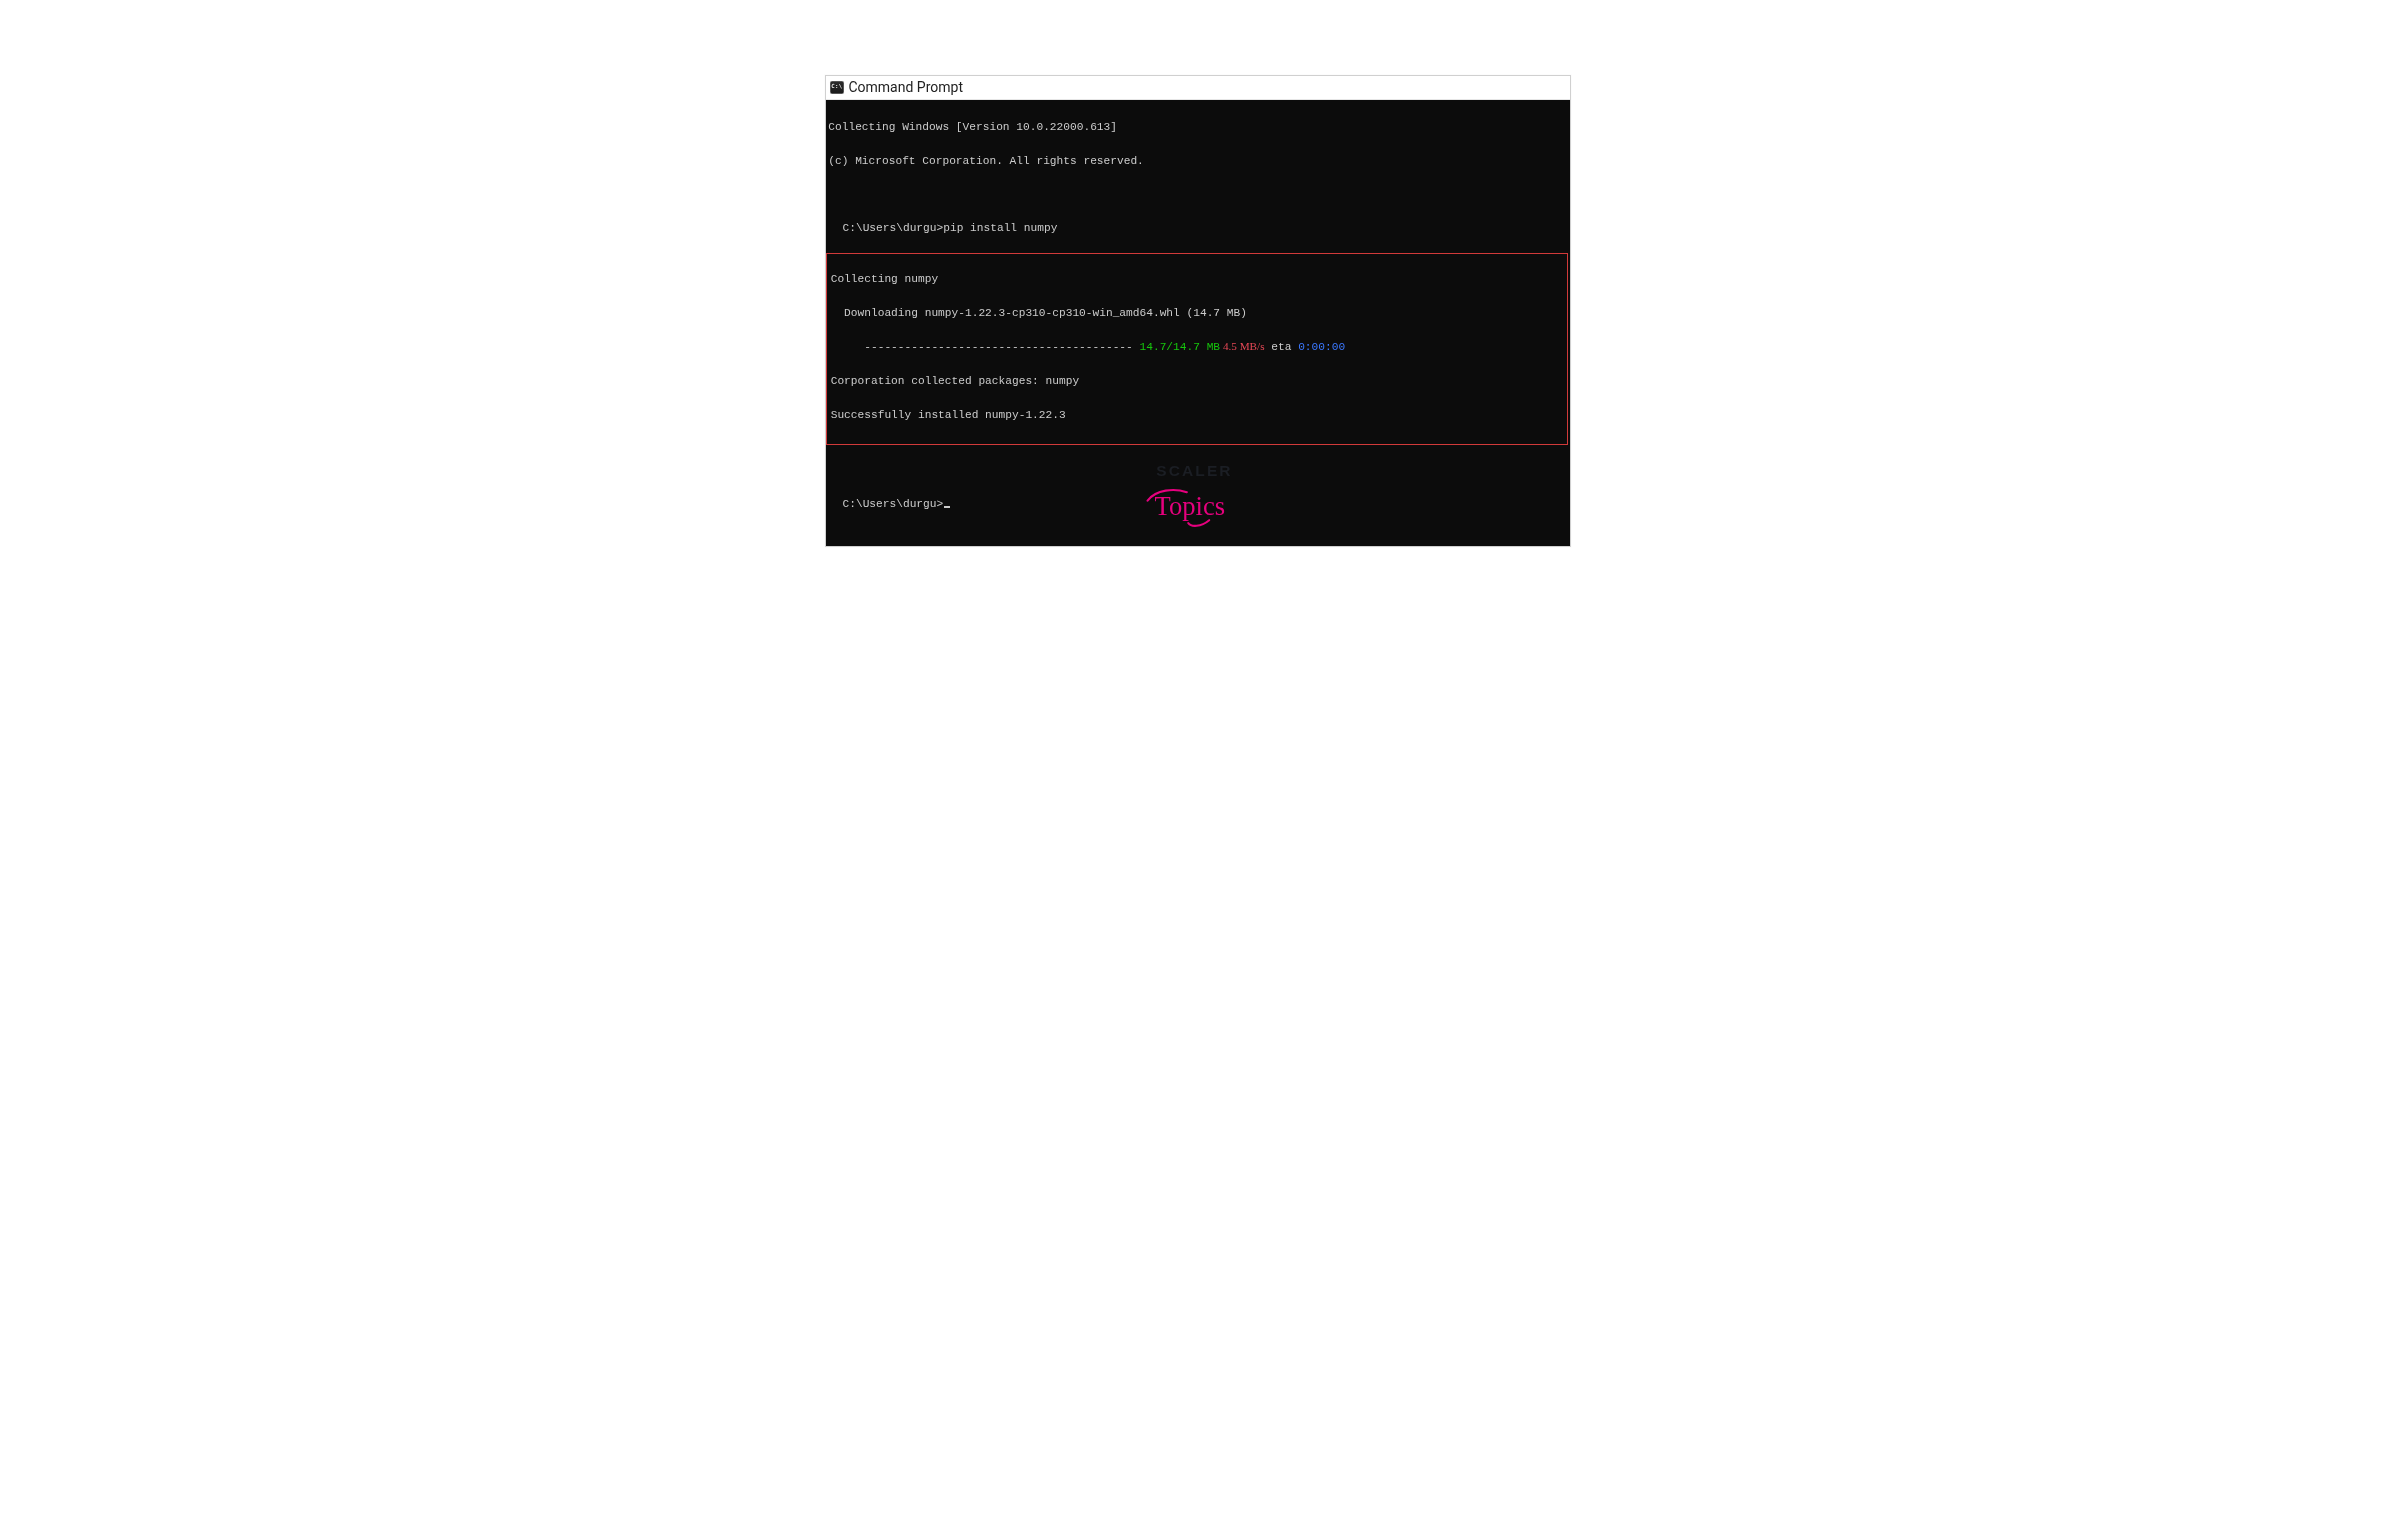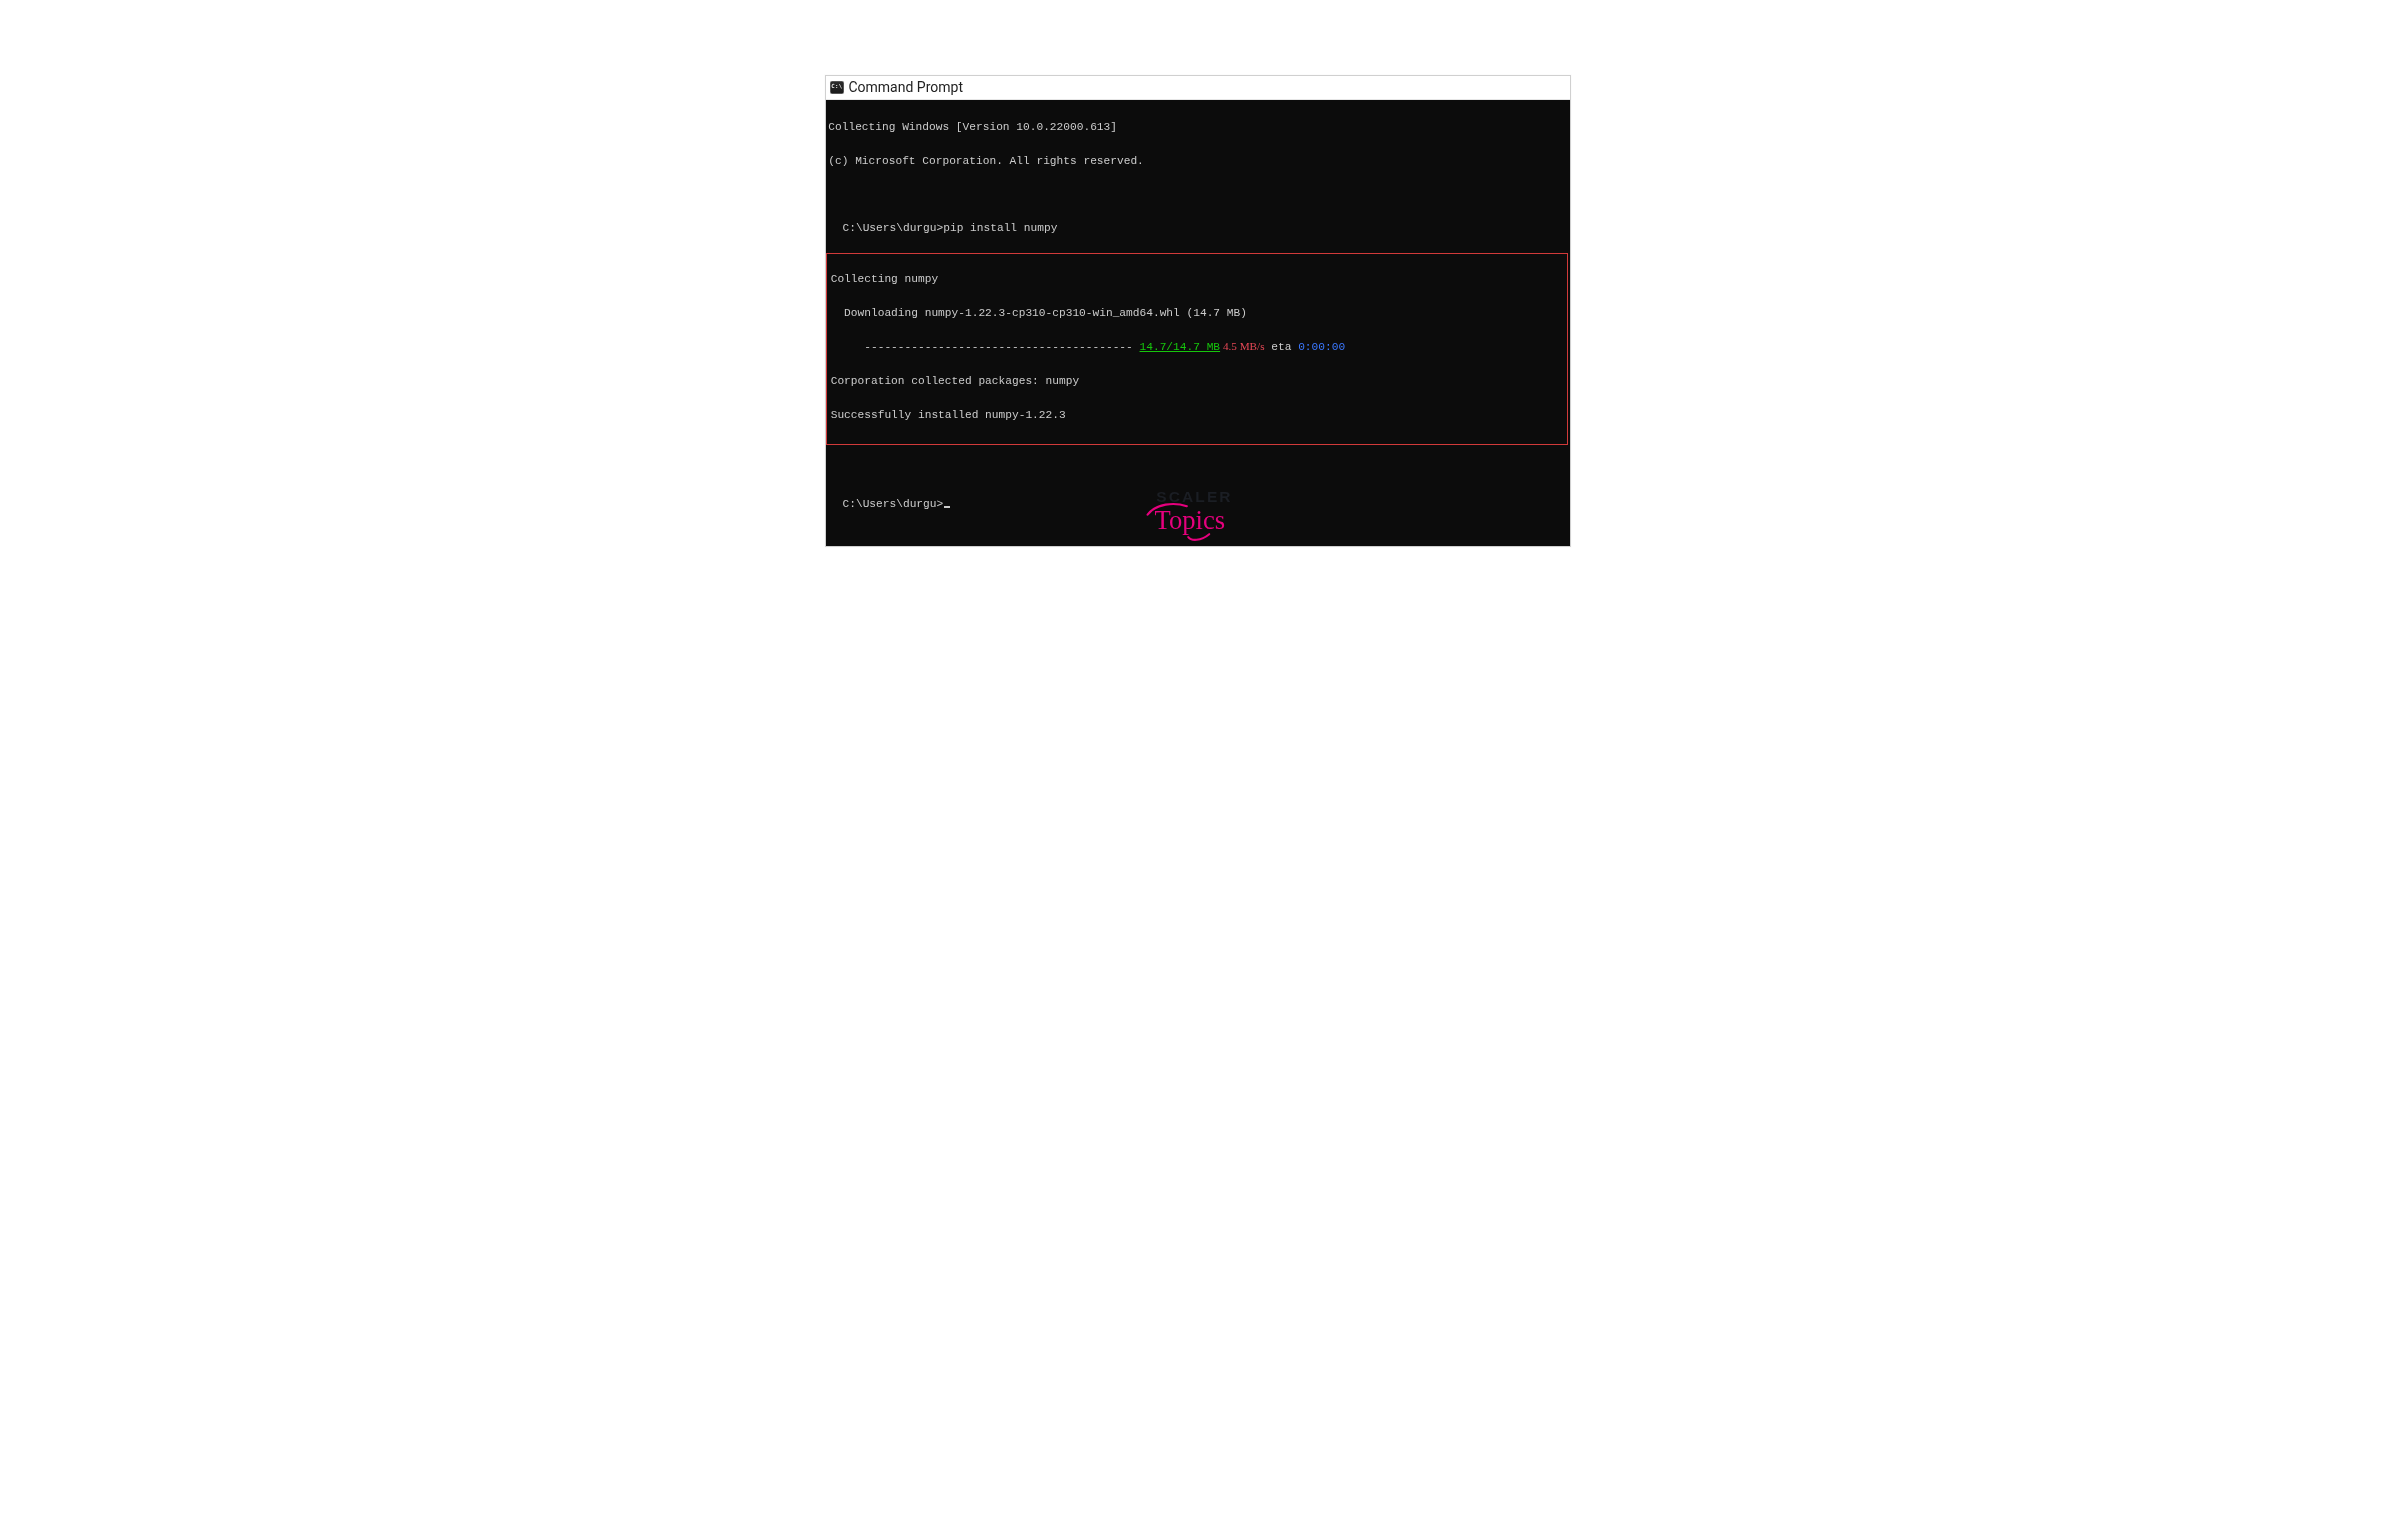--- a/index.html
+++ b/index.html
@@ -68,39 +68,40 @@
     padding: 0 2.8px;
   }
   .prompt-line {
     padding: 0 17px;
   }
   .highlight-box {
     border: 0.7px solid #d23a3a;
     margin: 0 1.4px 0 0;
     padding: 0 1.4px 4.2px 1.4px;
   }
-  .progress-green { color: #16c60c; text-decoration: underline; }
+  .progress-green { color: #16c60c; }
   .progress-red   { color: #e74856; font-family: Liberation Serif, serif; }
   .progress-eta-l { color: #cccccc; }
   .progress-eta   { color: #3b78ff; }
   .cursor {
     display: inline-block;
     width: 6.3px;
     height: 2.1px;
     background: #cccccc;
     vertical-align: -1.4px;
     margin-left: 0.7px;
   }
   .logo-wrap {
     position: absolute;
     left: 0; right: 0;
-    top: 488px;
+    top: 462px;
     display: flex;
     flex-direction: column;
     align-items: center;
+    gap: 12px;
   }
   .logo-scaler {
     font-weight: 800;
     letter-spacing: 2.1px;
     font-size: 15.5px;
     color: #1b1e24;
     font-family: "Segoe UI", Arial, sans-serif;
   }
   .logo-topics {
     margin-top: -4.2px;

